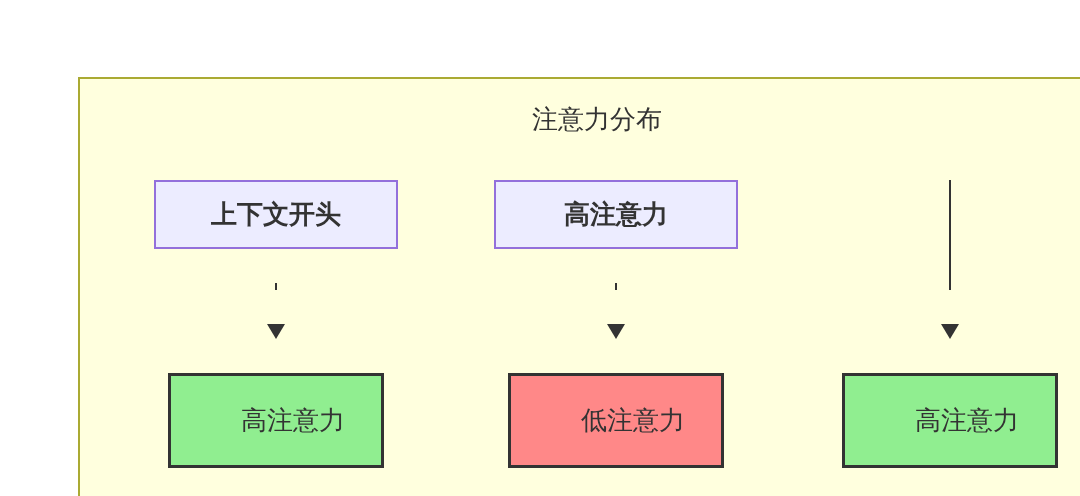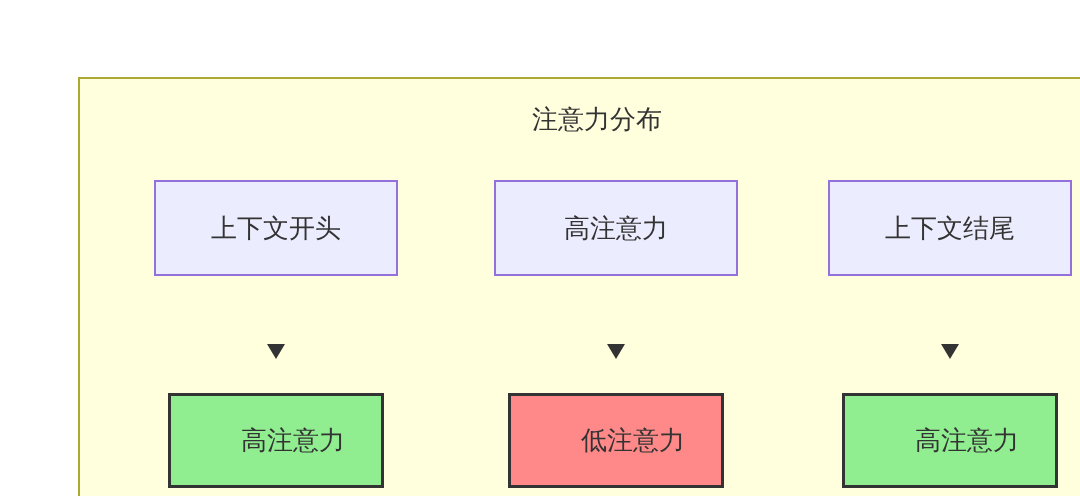--- a/index.html
+++ b/index.html
@@ -39,23 +39,24 @@
   .col-3 { left: 731px; }
   .node {
     display: flex;
     align-items: center;
     justify-content: center;
     font-size: 26px;
     color: var(--text, #333333);
     flex: none;
   }
   .source {
-    width: 244px; height: 96px;
+    width: 244px; height: 69px;
     background: var(--source-fill, #ececff);
     border: 2px solid var(--source-border, #9370db);
+    font-weight: bold;
   }
   .arrow-line {
     width: 2px;
     flex: 1 1 auto;
     background: var(--arrow, #333333);
   }
   .arrow-head {
     flex: none;
     width: 0; height: 0;
     border-left: 9px solid transparent;
@@ -92,22 +93,19 @@
       <span>高注意力</span>
     </div>
     <div class="arrow-line"></div>
     <div class="arrow-head"></div>
     <div class="node target" data-level="low">
       <span>低注意力</span>
     </div>
   </div>
 
   <div class="column col-3">
-    <div class="node source">
-      <span>上下文结尾</span>
-    </div>
     <div class="arrow-line"></div>
     <div class="arrow-head"></div>
     <div class="node target" data-level="high">
       <span>高注意力</span>
     </div>
   </div>
 </div>
 
 </body></html>

